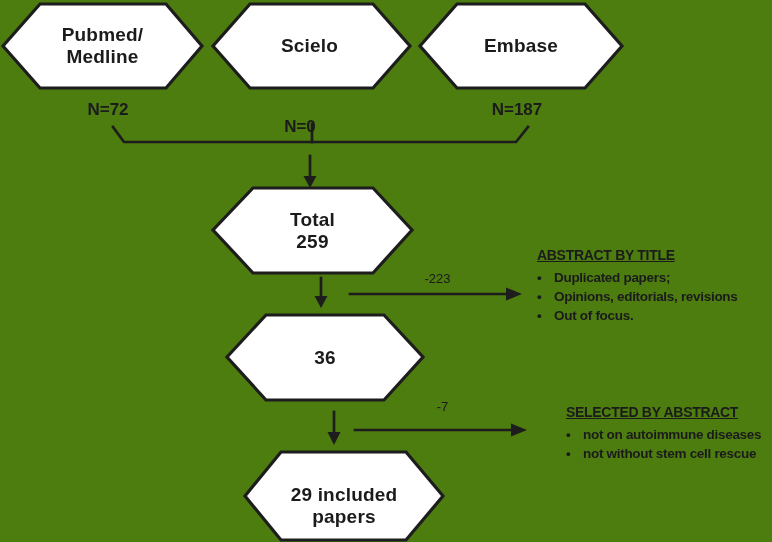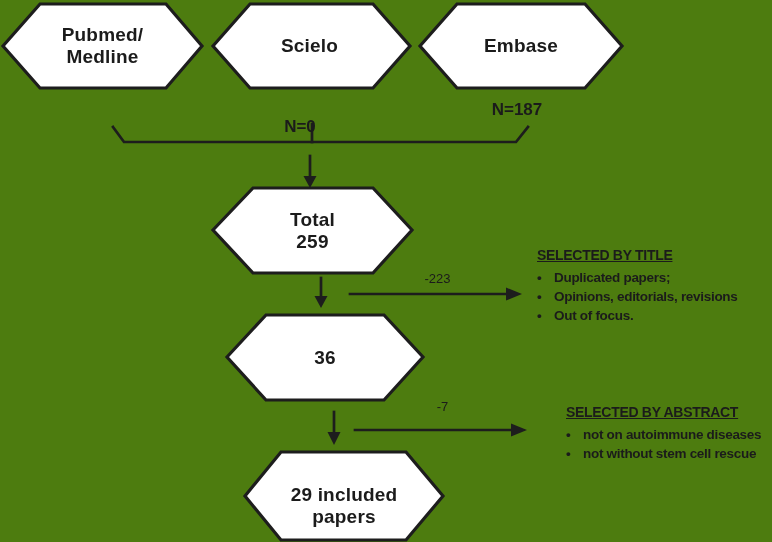--- a/index.html
+++ b/index.html
@@ -152,28 +152,29 @@
     <div>259</div>
   </div>
   <div class="hex-label" style="left:227px; top:315px; width:196px; height:85px;">
     <div>36</div>
   </div>
   <div class="hex-label" style="left:245px; top:452px; width:198px; height:108px;">
     <div>29 included</div>
     <div>papers</div>
   </div>
 
+  <div class="count" style="left:53px; top:101px; width:110px;">N=72</div>
   <div class="count" style="left:245px; top:118px; width:110px;">N=0</div>
   <div class="count" style="left:462px; top:101px; width:110px;">N=187</div>
 
   <div class="minus" style="left:395px; top:270px; width:85px;">-223</div>
   <div class="minus" style="left:400px; top:398px; width:85px;">-7</div>
 
   <div class="annot" style="left:537px; top:247px; width:235px;">
-    <div class="annot-title">SELECTED BY TITLE</div>
+    <div class="annot-title">ABSTRACT BY TITLE</div>
     <ul>
       <li>
         <span class="dot">•</span>
         <span>Duplicated papers;</span>
       </li>
       <li>
         <span class="dot">•</span>
         <span>Opinions, editorials, revisions</span>
       </li>
       <li>

